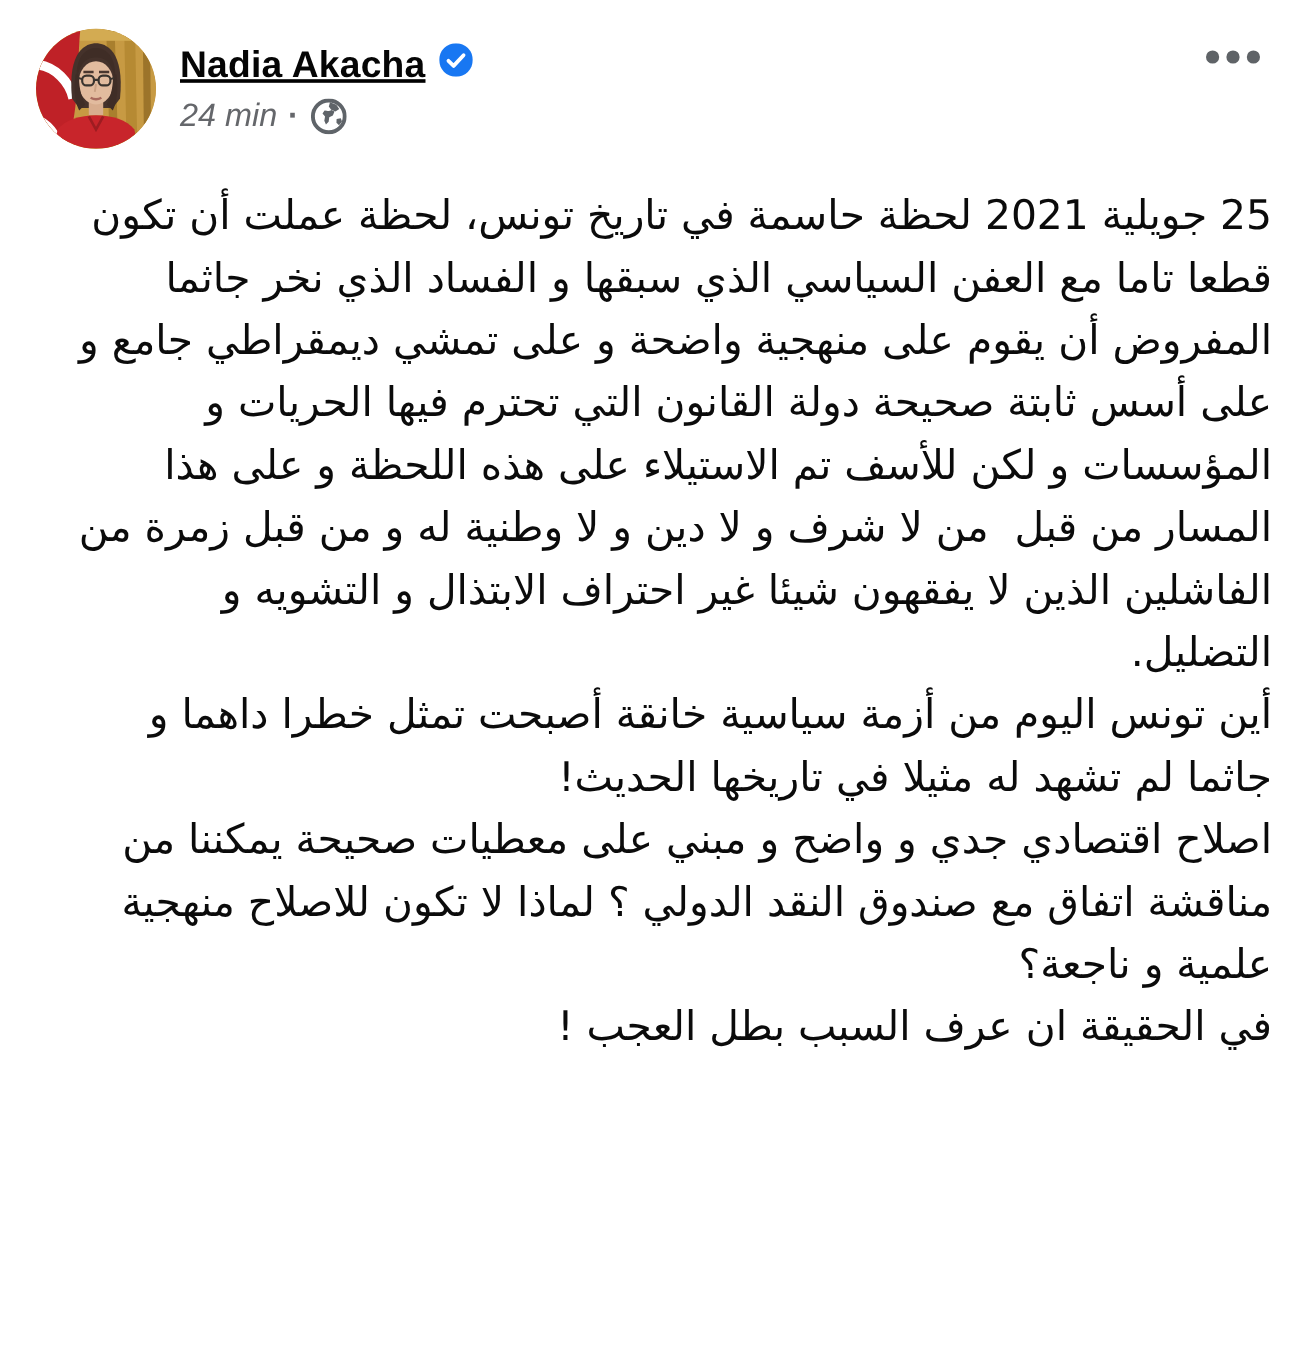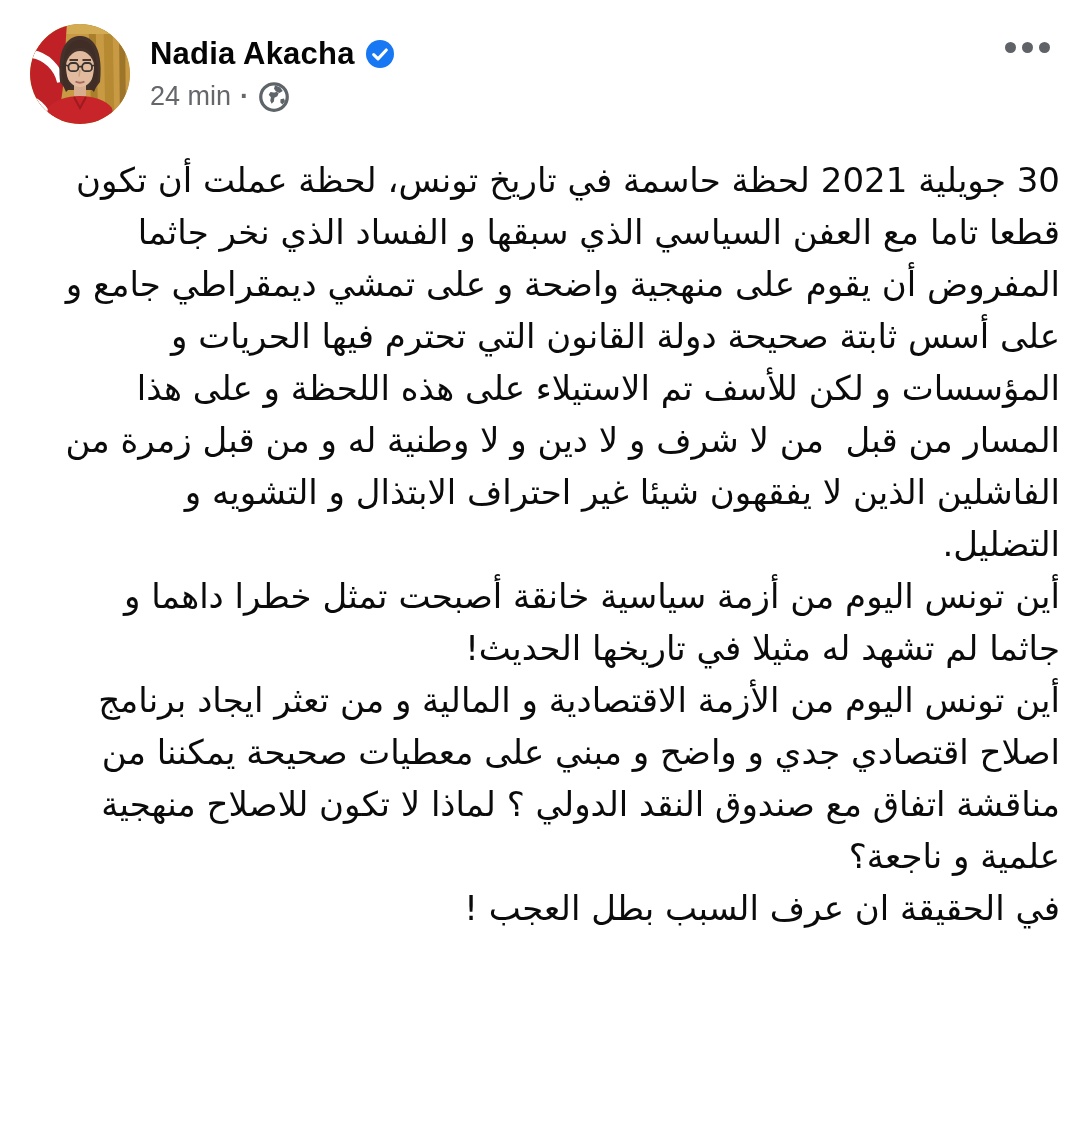--- a/index.html
+++ b/index.html
@@ -22,37 +22,37 @@
   .avatar {
     width: 100px; height: 100px;
     border-radius: 50%;
     overflow: hidden;
     flex: 0 0 auto;
     cursor: pointer;
     background: #c79a43;
   }
   .avatar svg { width: 100%; height: 100%; display: block; }
   .header-text { margin-left: 20px; padding-top: 12px; min-width: 0; }
-  .name-row { display: flex; align-items: center; gap: 11px; }
+  .name-row { display: flex; align-items: flex-start; gap: 11px; text-decoration: underline; }
   .author-name {
     font-size: 31px;
     font-weight: bold;
     color: #050505;
     letter-spacing: 0.2px;
     cursor: pointer;
   }
   .badge { display: inline-flex; }
   .badge svg { width: 28px; height: 28px; display: block; }
   .meta-row {
     display: flex; align-items: center; gap: 9px;
     margin-top: 9px;
     color: #65676B;
     font-size: 27px;
   }
-  .meta-row .timestamp { cursor: pointer; }
+  .meta-row .timestamp { cursor: pointer; font-style: italic; }
   .meta-row .sep { font-weight: bold; }
   .globe { display: inline-flex; margin-left: 1px; }
   .globe svg { width: 30px; height: 30px; display: block; }
 
   .menu-dots {
     position: absolute;
     top: 34px; right: 26px;
     display: flex; gap: 6px;
     padding: 8px 4px;
     cursor: pointer;
@@ -155,35 +155,34 @@
     <div class="menu-dots" title="">
       <span class="dot"></span>
       <span class="dot"></span>
       <span class="dot"></span>
     </div>
 
   </header>
 
   <div class="post-body">
       <div class="para">
-        <div class="t-line">30 جويلية 2021 لحظة حاسمة في تاريخ تونس، لحظة عملت أن تكون</div>
+        <div class="t-line">25 جويلية 2021 لحظة حاسمة في تاريخ تونس، لحظة عملت أن تكون</div>
         <div class="t-line">قطعا تاما مع العفن السياسي الذي سبقها و الفساد الذي نخر جاثما</div>
         <div class="t-line">المفروض أن يقوم على منهجية واضحة و على تمشي ديمقراطي جامع و</div>
         <div class="t-line">على أسس ثابتة صحيحة دولة القانون التي تحترم فيها الحريات و</div>
         <div class="t-line">المؤسسات و لكن للأسف تم الاستيلاء على هذه اللحظة و على هذا</div>
         <div class="t-line">المسار من قبل  من لا شرف و لا دين و لا وطنية له و من قبل زمرة من</div>
         <div class="t-line">الفاشلين الذين لا يفقهون شيئا غير احتراف الابتذال و التشويه و</div>
         <div class="t-line">التضليل.</div>
       </div>
       <div class="para">
         <div class="t-line">أين تونس اليوم من أزمة سياسية خانقة أصبحت تمثل خطرا داهما و</div>
         <div class="t-line">جاثما لم تشهد له مثيلا في تاريخها الحديث!</div>
       </div>
       <div class="para">
-        <div class="t-line">أين تونس اليوم من الأزمة الاقتصادية و المالية و من تعثر ايجاد برنامج</div>
         <div class="t-line">اصلاح اقتصادي جدي و واضح و مبني على معطيات صحيحة يمكننا من</div>
         <div class="t-line">مناقشة اتفاق مع صندوق النقد الدولي ؟ لماذا لا تكون للاصلاح منهجية</div>
         <div class="t-line">علمية و ناجعة؟</div>
         <div class="t-line">في الحقيقة ان عرف السبب بطل العجب !</div>
       </div>
     </div>
 
 </div>
 
 </body></html>

